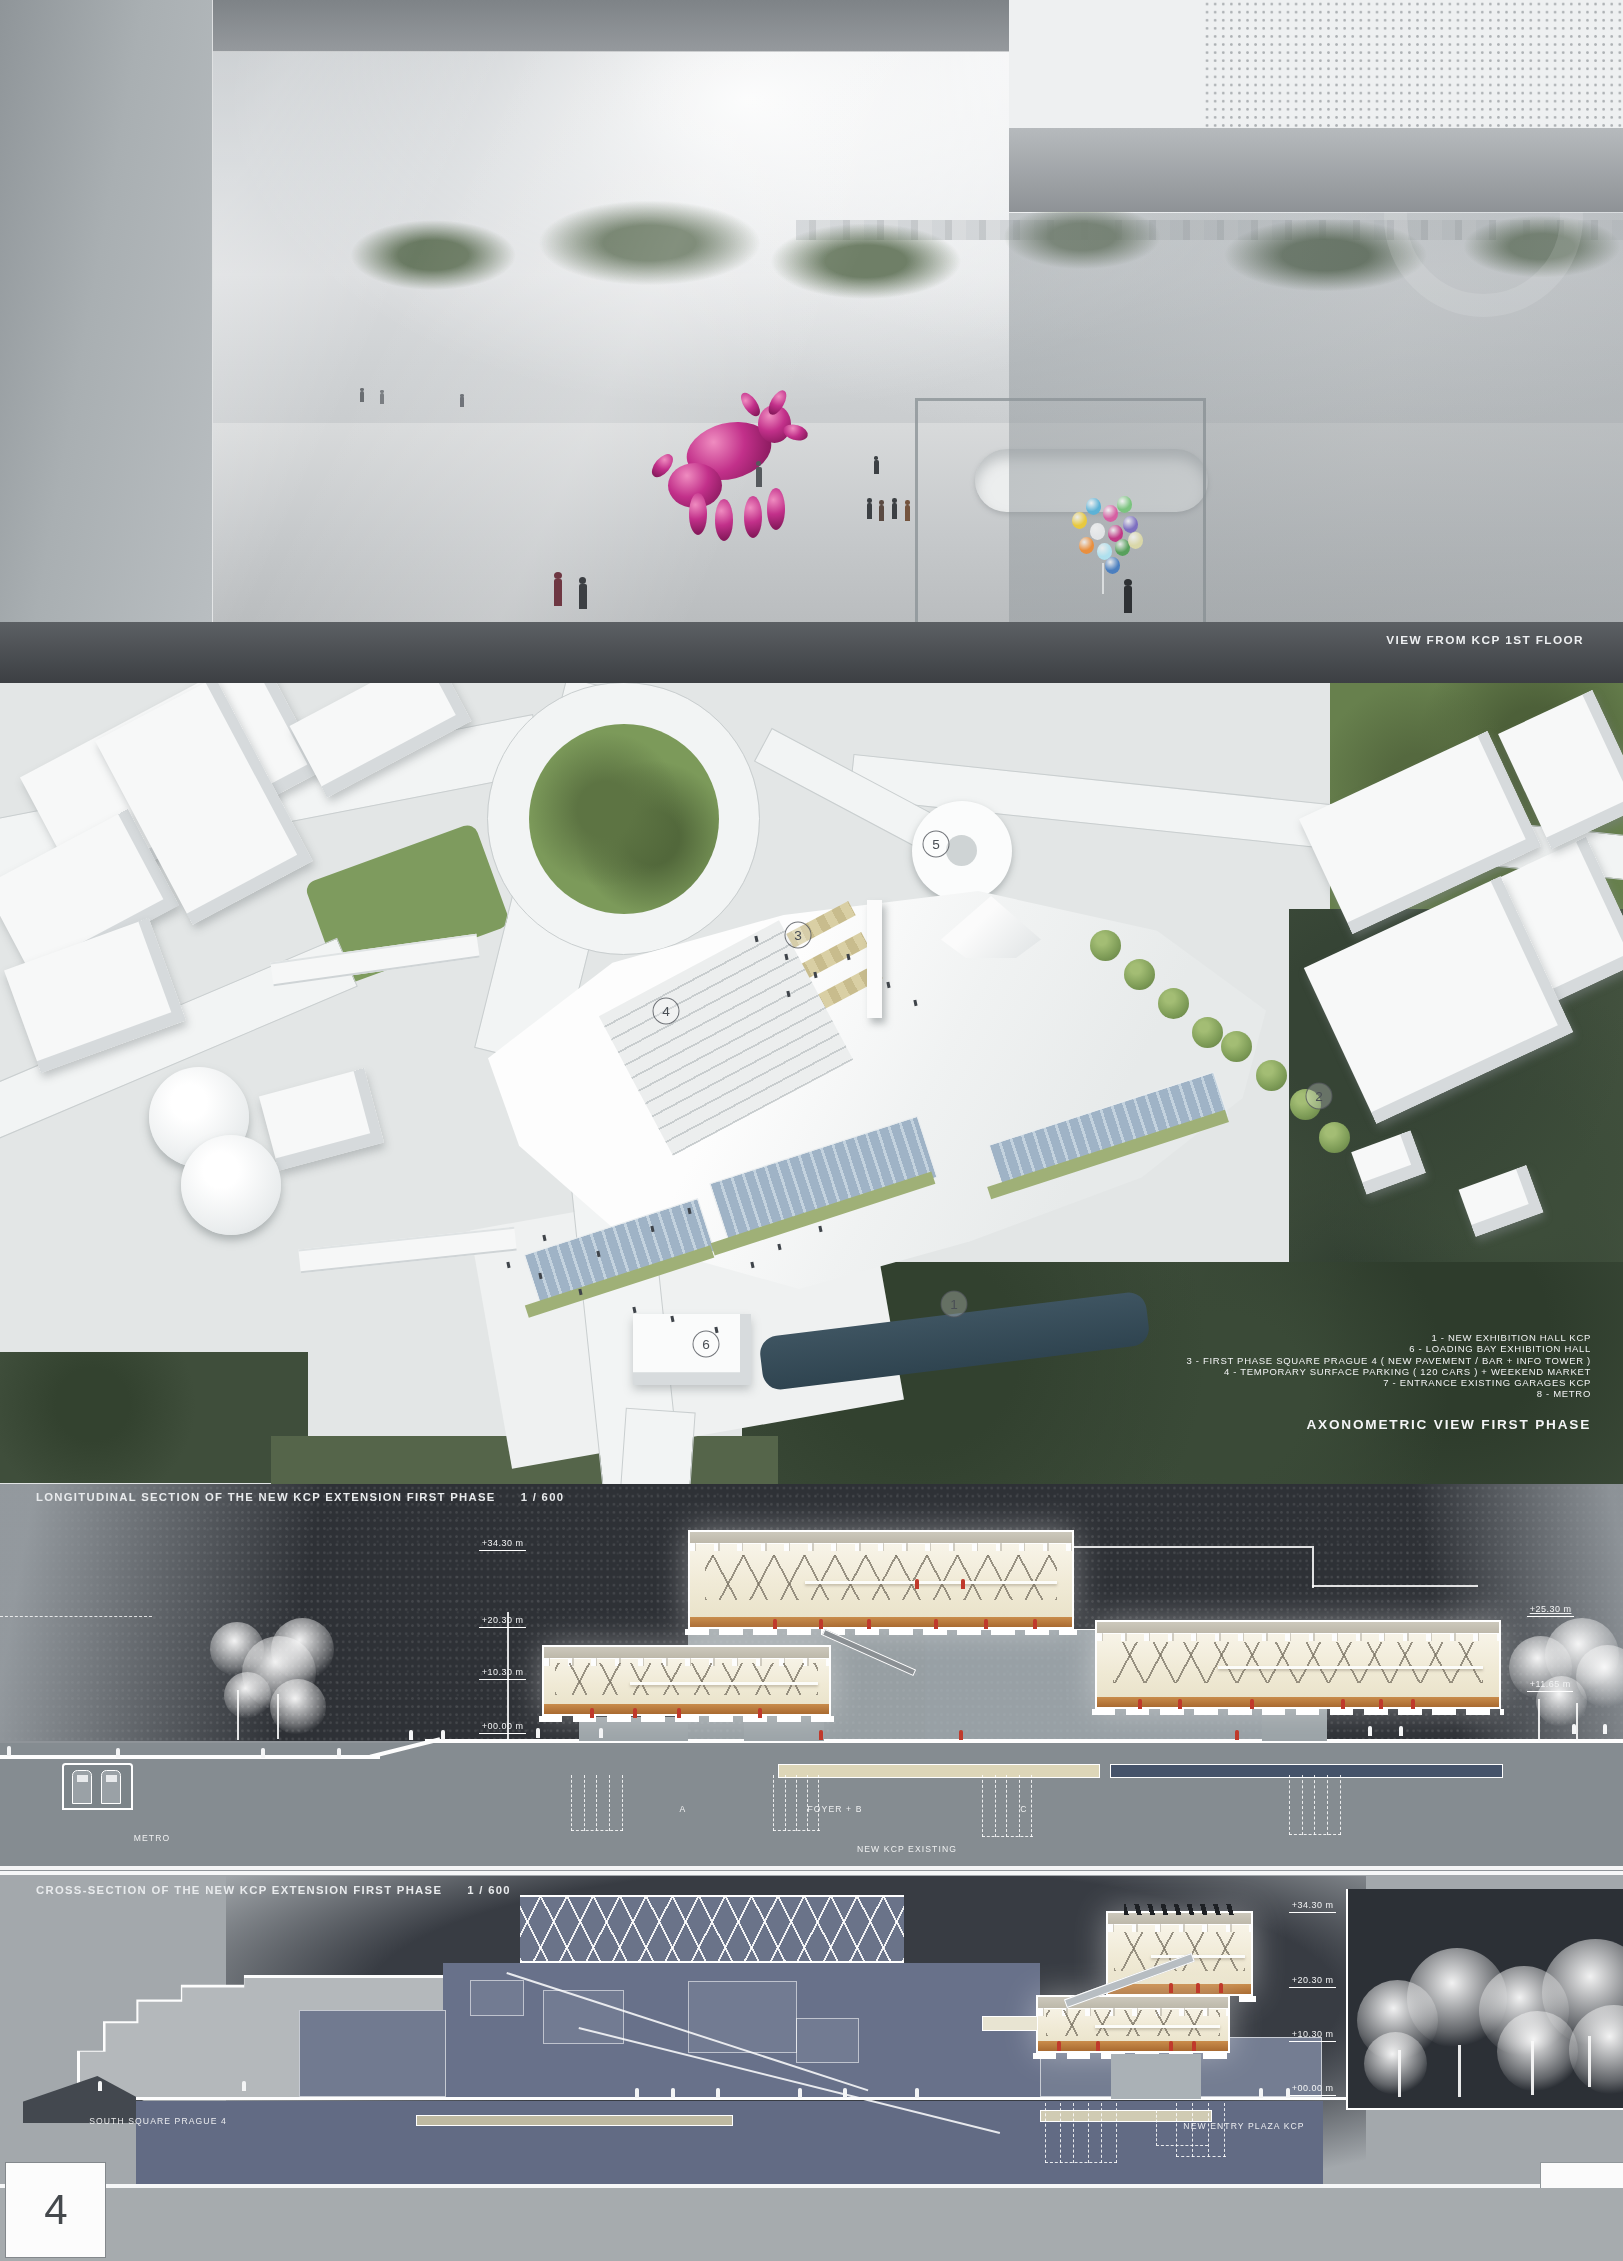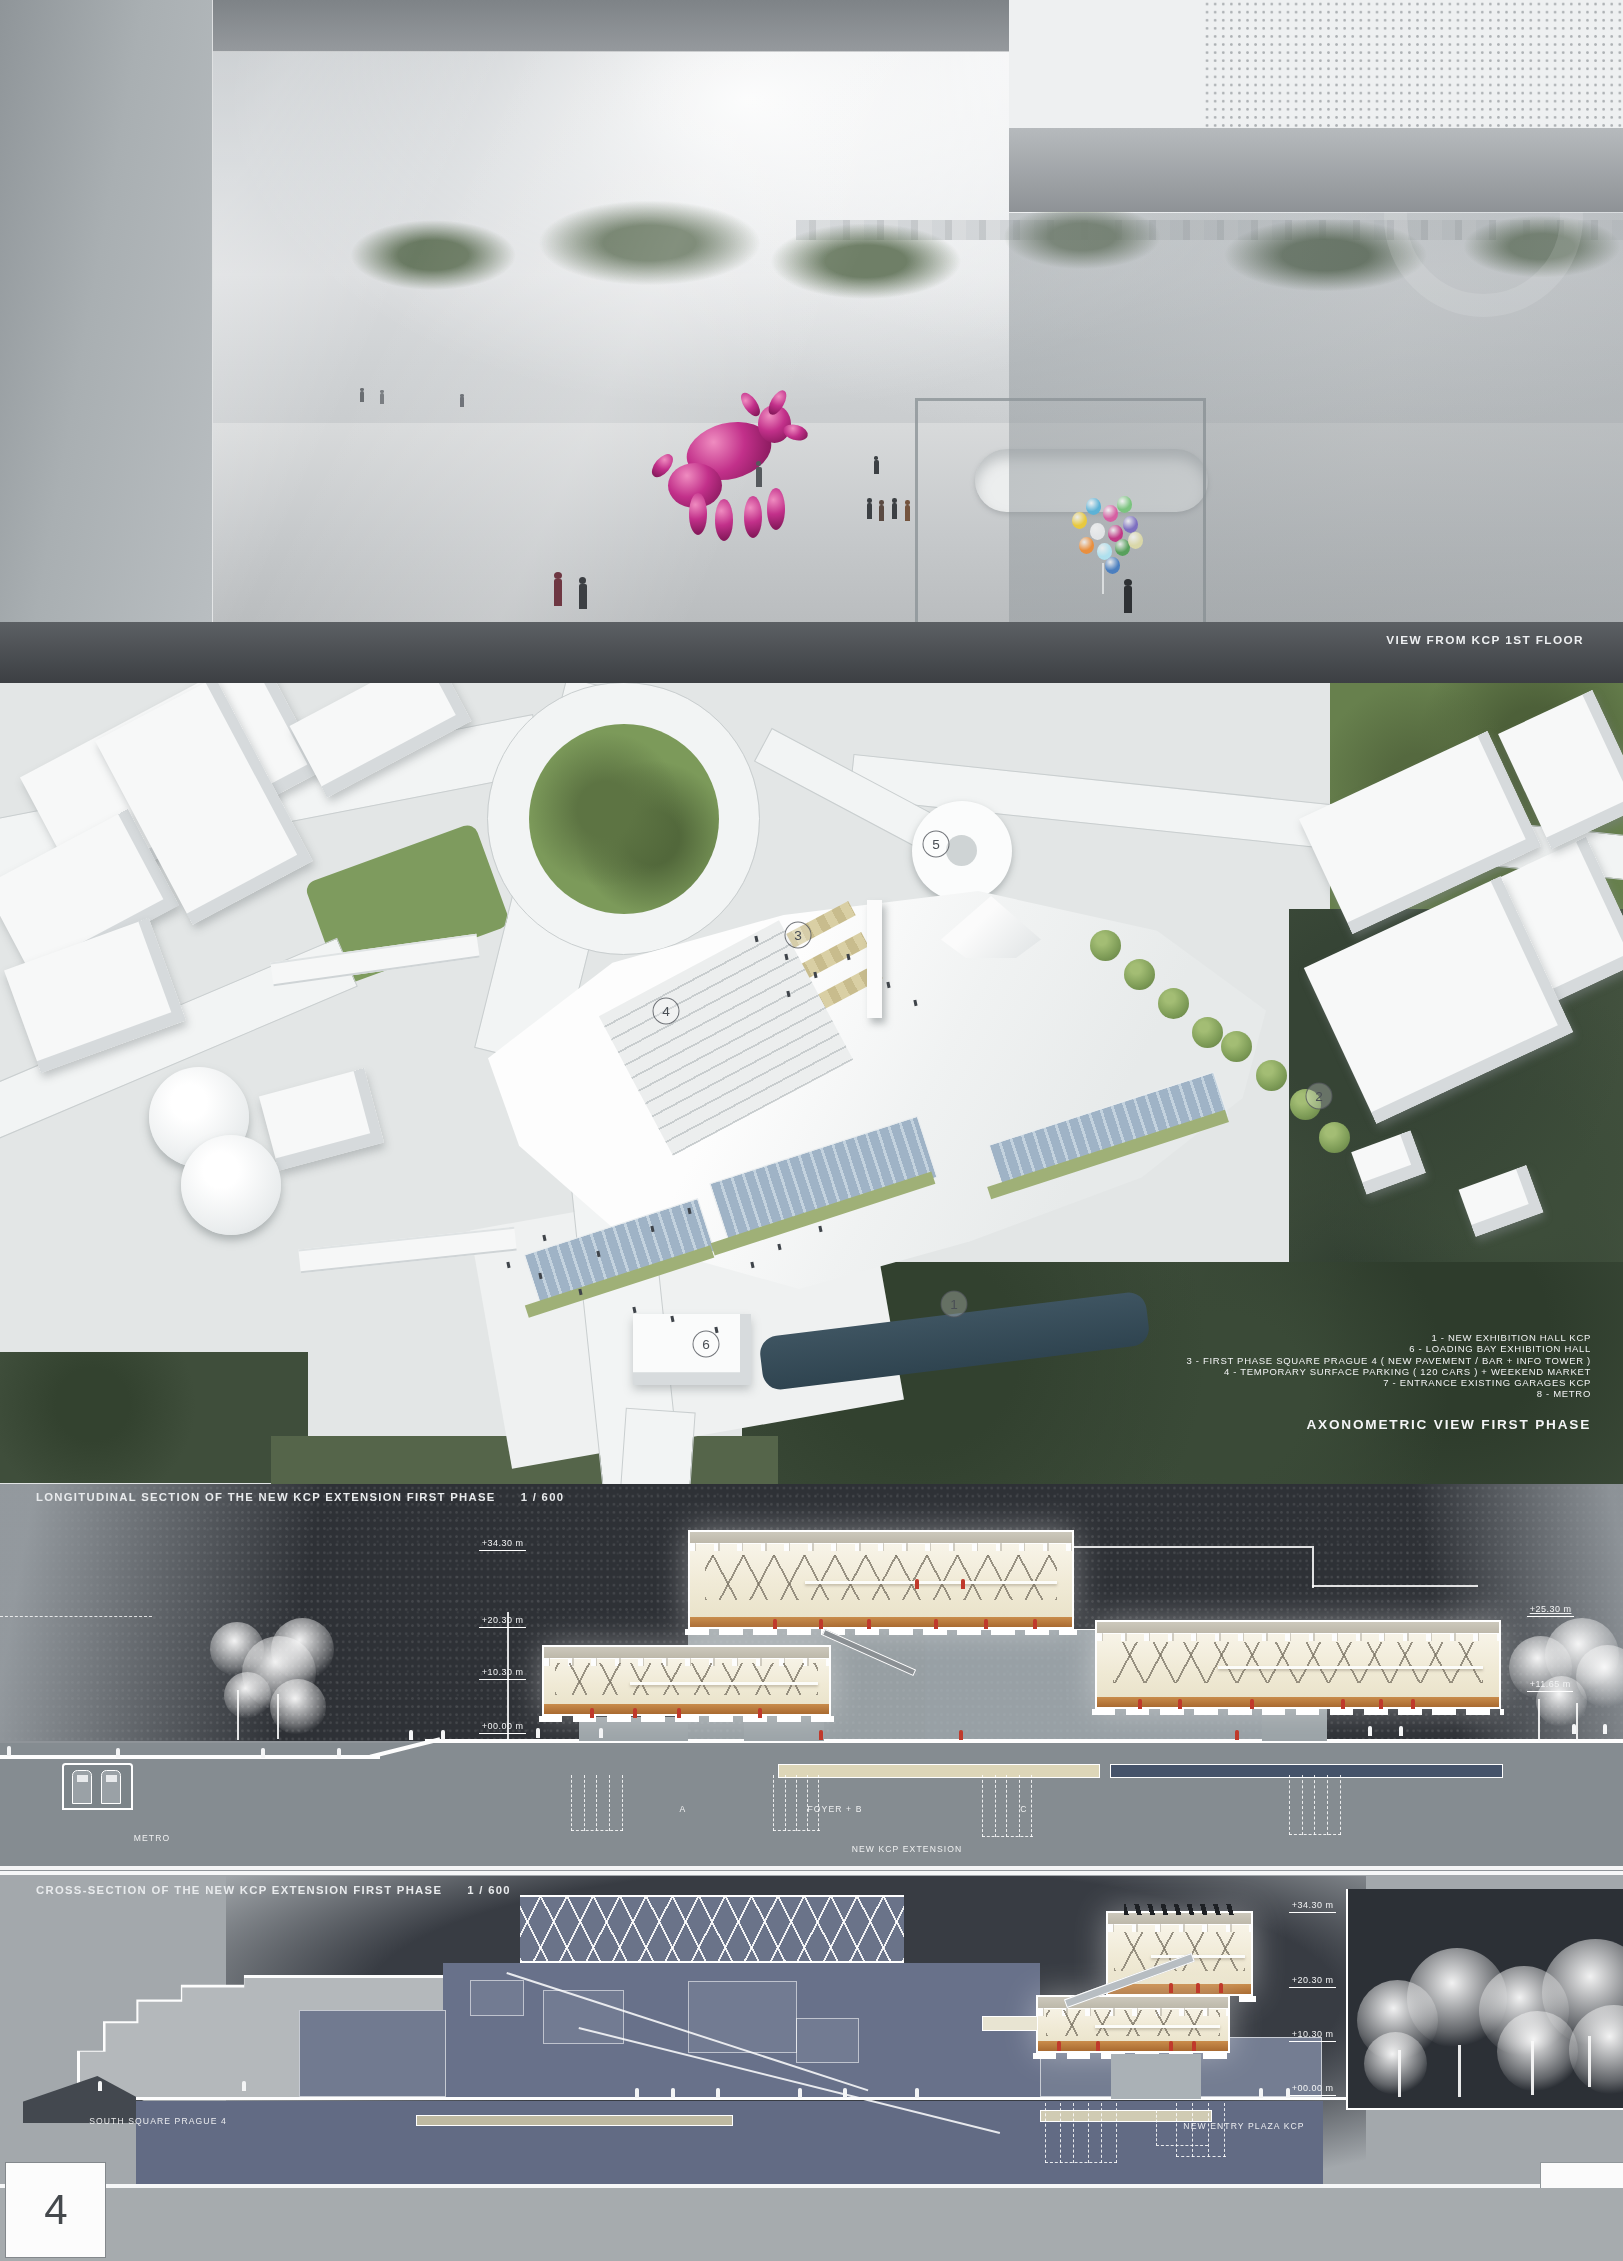--- a/index.html
+++ b/index.html
@@ -376,21 +376,21 @@
       <div class="elev" style="left: 1527px; top: 1604px; text-decoration: underline;"><span>+25.30 m</span></div>
       <div class="elev" style="left: 1527px; top: 1679px;"><span>+11.65 m</span></div>
       <div class="elev" style="left: 1289px; top: 1900px;"><span>+34.30 m</span></div>
       <div class="elev" style="left: 1289px; top: 1975px;"><span>+20.30 m</span></div>
       <div class="elev" style="left: 1289px; top: 2029px;"><span>+10.30 m</span></div>
       <div class="elev" style="left: 1289px; top: 2083px;"><span>+00.00 m</span></div>
       <div class="zlabel" style="left: 152px; top: 1838px;">METRO</div>
       <div class="zlabel" style="left: 683px; top: 1809px;">A</div>
       <div class="zlabel" style="left: 835px; top: 1809px;">FOYER + B</div>
       <div class="zlabel" style="left: 1024px; top: 1809px;">C</div>
-      <div class="zlabel" style="left: 907px; top: 1849px;">NEW KCP EXTENSION</div>
+      <div class="zlabel" style="left: 907px; top: 1849px;">NEW KCP EXISTING</div>
       <div class="zlabel" style="left: 158px; top: 2121px;">SOUTH SQUARE PRAGUE 4</div>
       <div class="zlabel" style="left: 1244px; top: 2126px;">NEW ENTRY PLAZA KCP</div>
       <div class="abs" style="left: 571px; top: 1775px; width: 52px; height: 56px; border-bottom: 1.8px dashed rgba(255, 255, 255, 0.85);">
         <div class="abs" style="left: 0px; top: 0px; width: 0px; height: 56px; border-left: 1.8px dashed rgba(255, 255, 255, 0.85);"></div>
         <div class="abs" style="left: 12.7px; top: 0px; width: 0px; height: 56px; border-left: 1.8px dashed rgba(255, 255, 255, 0.85);"></div>
         <div class="abs" style="left: 25px; top: 0px; width: 0px; height: 56px; border-left: 1.8px dashed rgba(255, 255, 255, 0.85);"></div>
         <div class="abs" style="left: 38px; top: 0px; width: 0px; height: 56px; border-left: 1.8px dashed rgba(255, 255, 255, 0.85);"></div>
         <div class="abs" style="left: 51px; top: 0px; width: 0px; height: 56px; border-left: 1.8px dashed rgba(255, 255, 255, 0.85);"></div>
       </div>
       <div class="abs" style="left: 773px; top: 1775px; width: 47px; height: 56px; border-bottom: 1.8px dashed rgba(255, 255, 255, 0.85);">

